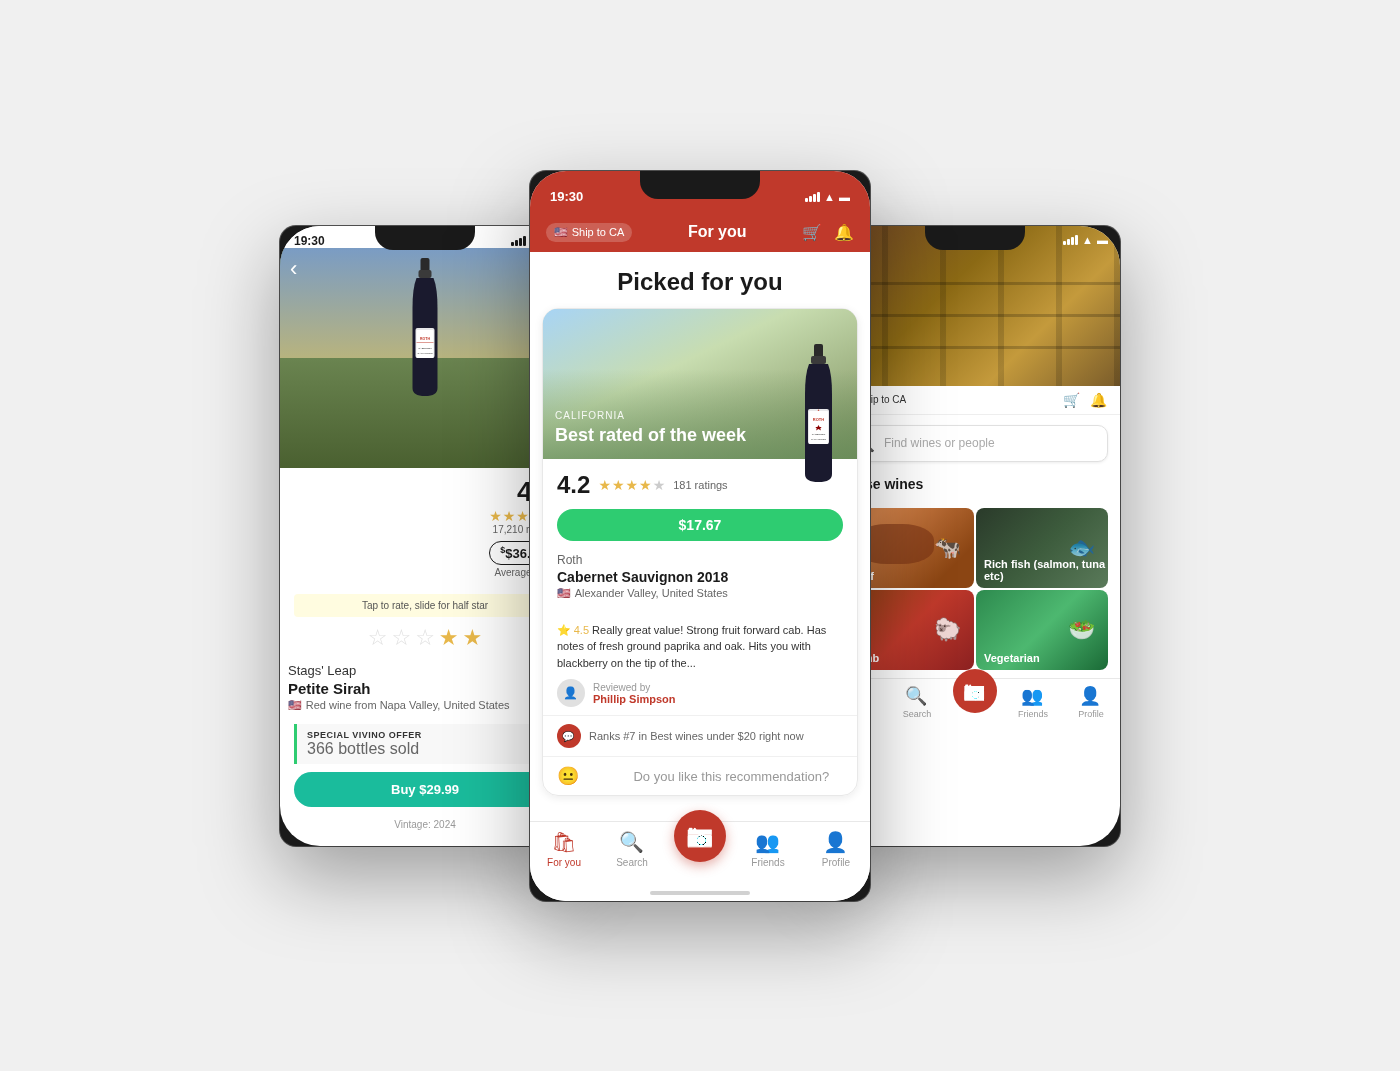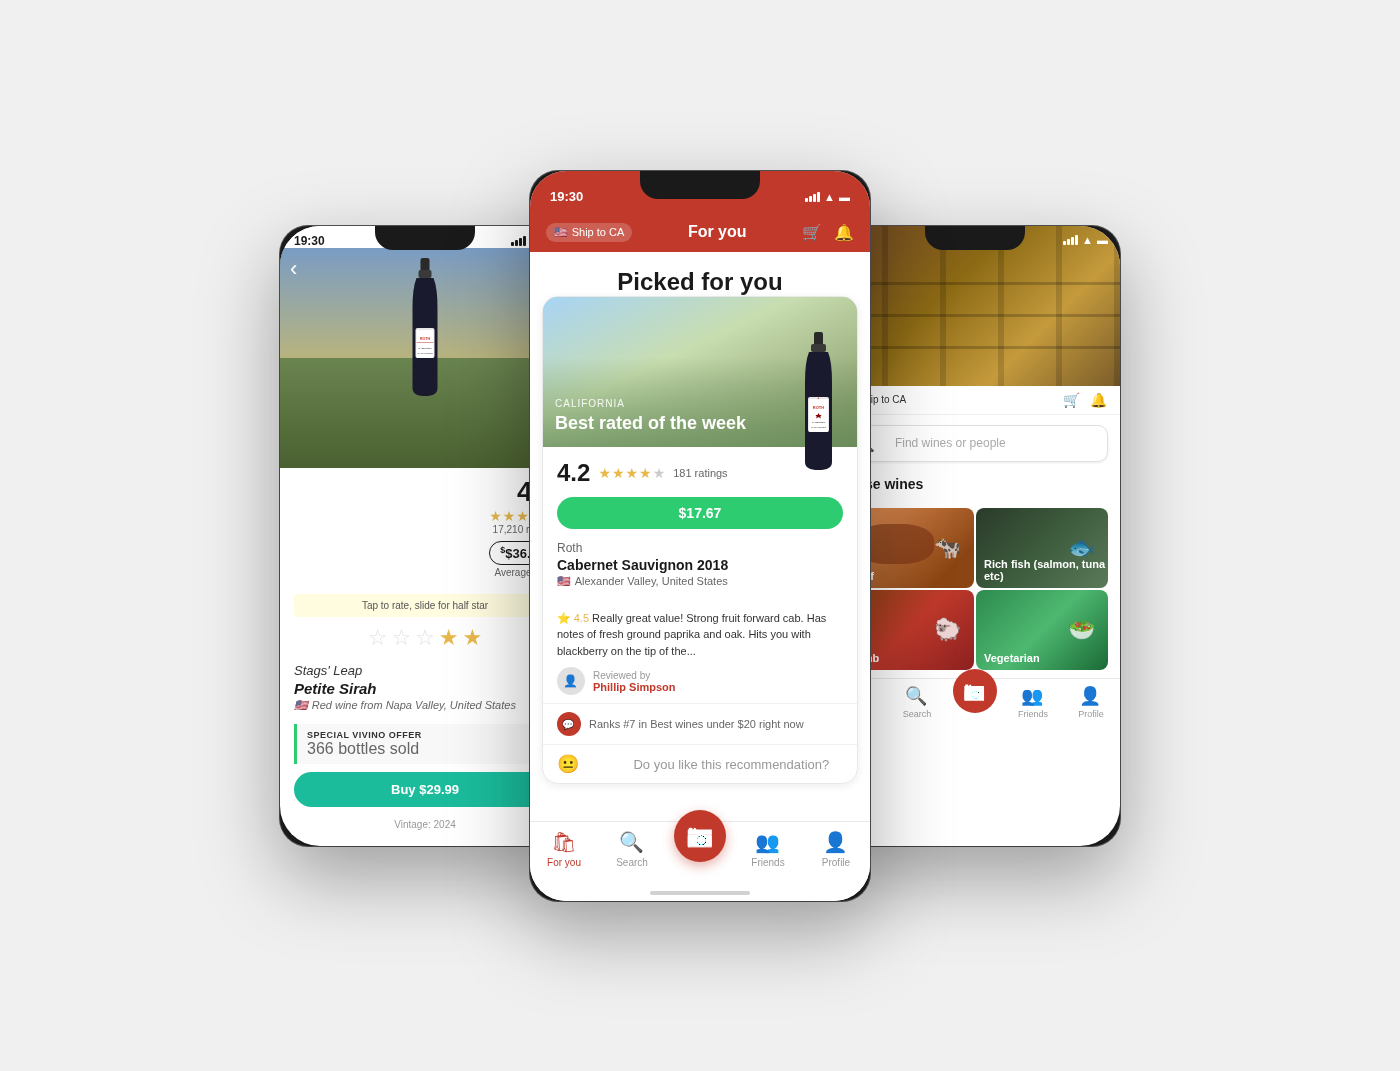--- a/index.html
+++ b/index.html
@@ -19,21 +19,21 @@
       width: 900px;
       height: 900px;
       display: flex;
       align-items: center;
       justify-content: center;
     }
 
     
     .phone {
       position: absolute;
-      border-radius: 28px;
+      border-radius: 16px;
       background: #1a1a1a;
       box-shadow: 0 30px 80px rgba(0,0,0,0.35), 0 0 0 1px #555;
       overflow: hidden;
       display: flex;
       flex-direction: column;
     }
 
     .phone-inner {
       border-radius: 40px;
       overflow: hidden;
@@ -142,21 +142,21 @@
     .center-content {
       flex: 1;
       overflow: hidden;
       background: white;
     }
 
     .picked-title {
       font-size: 24px;
       font-weight: 700;
       text-align: center;
-      padding: 16px 0 0;
+      padding: 16px 0 12px;
       color: #1a1a1a;
     }
 
     .wine-card {
       margin: 0 12px;
       border-radius: 16px;
       overflow: hidden;
       border: 1px solid #e8e8e8;
       box-shadow: 0 2px 8px rgba(0,0,0,0.08);
     }
@@ -412,22 +412,21 @@
     }
 
     .rate-stars {
       display: flex;
       justify-content: center;
       gap: 4px;
       padding: 8px 0;
     }
 
     .left-wine-info {
-      padding: 4px 14px 8px;
-      font-style: italic;
+      padding: 4px 8px 8px;
     }
 
     .left-winery { font-size: 13px; color: #333; }
     .left-wine-name { font-size: 15px; font-weight: 700; color: #1a1a1a; margin: 2px 0; }
     .left-origin { font-size: 11px; color: #666; display: flex; align-items: center; gap: 4px; }
 
     .special-offer {
       margin: 4px 14px;
       padding: 6px 10px;
       background: #f8f8f8;
@@ -514,21 +513,21 @@
     .right-header-icons { display: flex; gap: 10px; font-size: 14px; color: #333; }
 
     .search-bar {
       margin: 10px 12px;
       background: white;
       border: 1px solid #e0e0e0;
       border-radius: 10px;
       padding: 8px 12px;
       display: flex;
       align-items: center;
-      gap: 20px;
+      gap: 9px;
       box-shadow: 0 1px 3px rgba(0,0,0,0.08);
     }
 
     .search-placeholder { font-size: 12px; color: #aaa; }
 
     .browse-title { text-align: left; font-size: 14px; font-weight: 600; color: #1a1a1a; padding: 4px 0 8px; }
 
     .browse-tabs {
       display: flex;
       border-bottom: 1px solid #e0e0e0;

